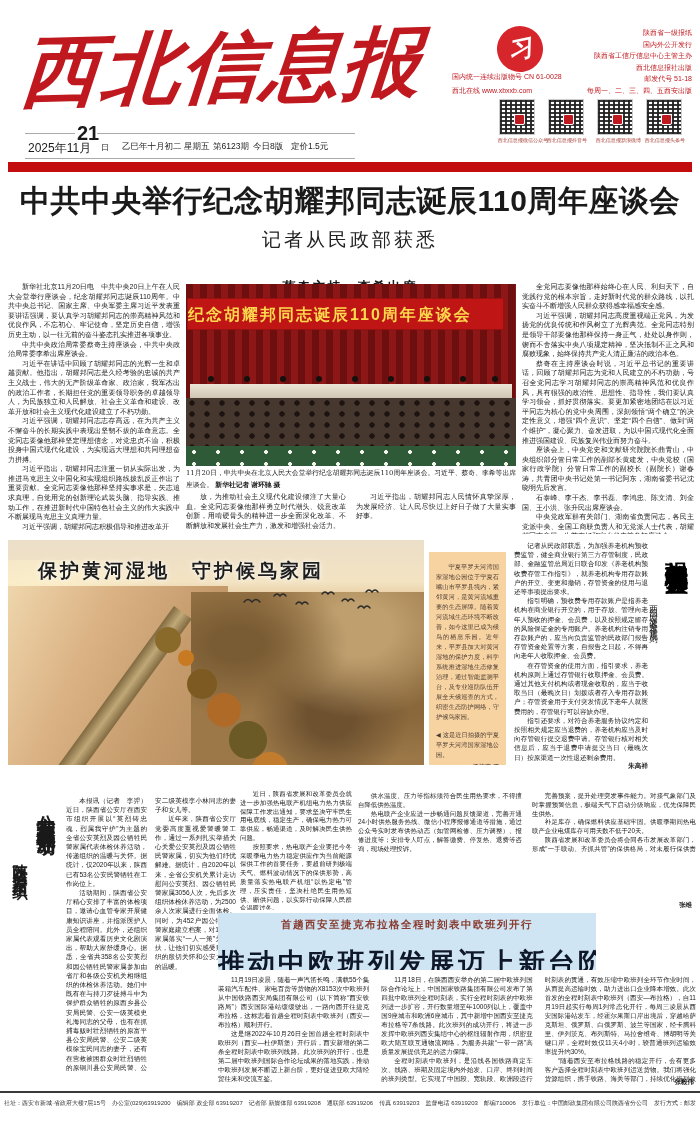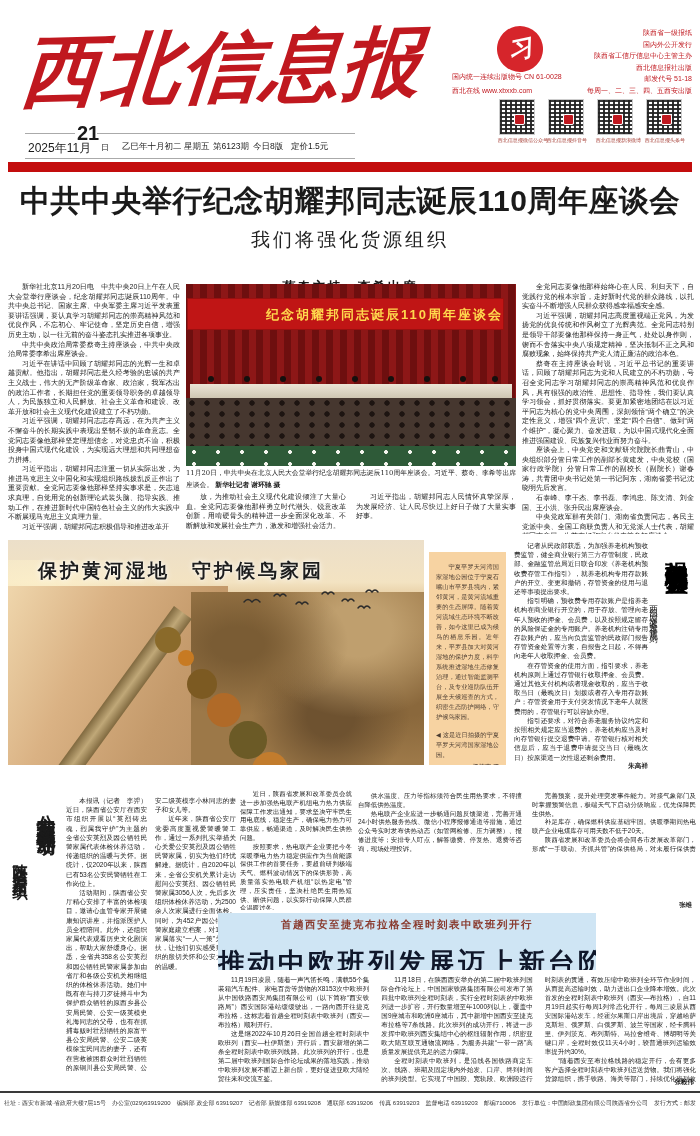--- a/index.html
+++ b/index.html
@@ -57,21 +57,21 @@
   .lead-mid{position:absolute;left:186px;top:492px;width:330px;height:40px;overflow:hidden;
     font-size:7px;line-height:9.6px;column-count:2;column-gap:10px;column-fill:auto;}
   .lead-caption{position:absolute;left:186px;top:468px;width:330px;height:24px;overflow:hidden;
     font-family:"DejaVu Serif",serif;font-size:6.8px;line-height:11px;color:#222;text-align:justify;}
   .lead-caption b{font-family:"Liberation Sans",sans-serif;}
 
   
   .mp{position:absolute;left:186px;top:284px;width:330px;height:182px;overflow:hidden;
     background:repeating-linear-gradient(90deg,#6e0f0f 0 7px,#8d1717 7px 14px);}
   .mp-banner{position:absolute;left:1px;top:14px;right:12px;height:32px;background:#c01515;
-    color:#ffd94d;font-size:13px;font-weight:bold;letter-spacing:2px;text-align:right;
+    color:#ffd94d;font-size:16px;font-weight:bold;letter-spacing:2px;text-align:left;
     line-height:32px;white-space:nowrap;overflow:hidden;border:1px solid #9b1010;}
   .mp-leaders{position:absolute;left:22px;top:92px;width:6px;height:6px;border-radius:50%;background:#14100e;
     box-shadow:36px 0 0 #14100e,72px 0 0 #14100e,108px 0 0 #14100e,144px 0 0 #14100e,
                180px 0 0 #14100e,216px 0 0 #14100e,252px 0 0 #14100e,284px 0 0 #14100e;}
   .mp-dais{position:absolute;left:4px;right:4px;top:100px;height:14px;
     background:linear-gradient(#ece5d6,#cfc6b2);}
   .mp-floor{position:absolute;left:0;right:0;top:114px;bottom:20px;background:#46372f;
     background-image:radial-gradient(circle at 6px 5px,#1d1411 2.4px,transparent 3px);
     background-size:15px 11px;}
   .mp-green{position:absolute;left:0;right:0;bottom:0;height:20px;background:#2e5a38;
@@ -200,21 +200,21 @@
     <span class="dl-ds">日</span>
     <span class="dl-lunar">乙巳年十月初二</span>
     <span class="dl-week">星期五</span>
     <span class="dl-issue">第6123期</span>
     <span class="dl-pages">今日8版</span>
     <span class="dl-price">定价1.5元</span>
   </div>
   <div class="redbar"></div>
 
   <div class="lead-headline">中共中央举行纪念胡耀邦同志诞辰110周年座谈会</div>
-  <div class="lead-deck1">我们将强化货源组织</div>
+  <div class="lead-deck1">记者从民政部获悉</div>
   <div class="lead-deck2">蔡奇主持　李希出席</div>
 
   <div class="lead-left body-text">
       <p>新华社北京11月20日电　中共中央20日上午在人民大会堂举行座谈会，纪念胡耀邦同志诞辰110周年。中共中央总书记、国家主席、中央军委主席习近平发表重要讲话强调，要认真学习胡耀邦同志的崇高精神风范和优良作风，不忘初心、牢记使命，坚定历史自信，增强历史主动，以一往无前的奋斗姿态扎实推进各项事业。</p>
       <p>中共中央政治局常委蔡奇主持座谈会，中共中央政治局常委李希出席座谈会。</p>
       <p>习近平在讲话中回顾了胡耀邦同志的光辉一生和卓越贡献。他指出，胡耀邦同志是久经考验的忠诚的共产主义战士，伟大的无产阶级革命家、政治家，我军杰出的政治工作者，长期担任党的重要领导职务的卓越领导人，为民族独立和人民解放、社会主义革命和建设、改革开放和社会主义现代化建设建立了不朽功勋。</p>
       <p>习近平强调，胡耀邦同志志存高远，在为共产主义不懈奋斗的长期实践中表现出坚韧不拔的革命意志。全党同志要像他那样坚定理想信念，对党忠贞不渝，积极投身中国式现代化建设，为实现远大理想和共同理想奋力拼搏。</p>
       <p>习近平指出，胡耀邦同志注重一切从实际出发，为推进马克思主义中国化和实现组织路线拨乱反正作出了重要贡献。全党同志要像他那样坚持实事求是，矢志追求真理，自觉用党的创新理论武装头脑、指导实践、推动工作，在推进新时代中国特色社会主义的伟大实践中不断展现马克思主义真理力量。</p>
       <p>习近平强调，胡耀邦同志积极倡导和推进改革开</p>
     </div>

